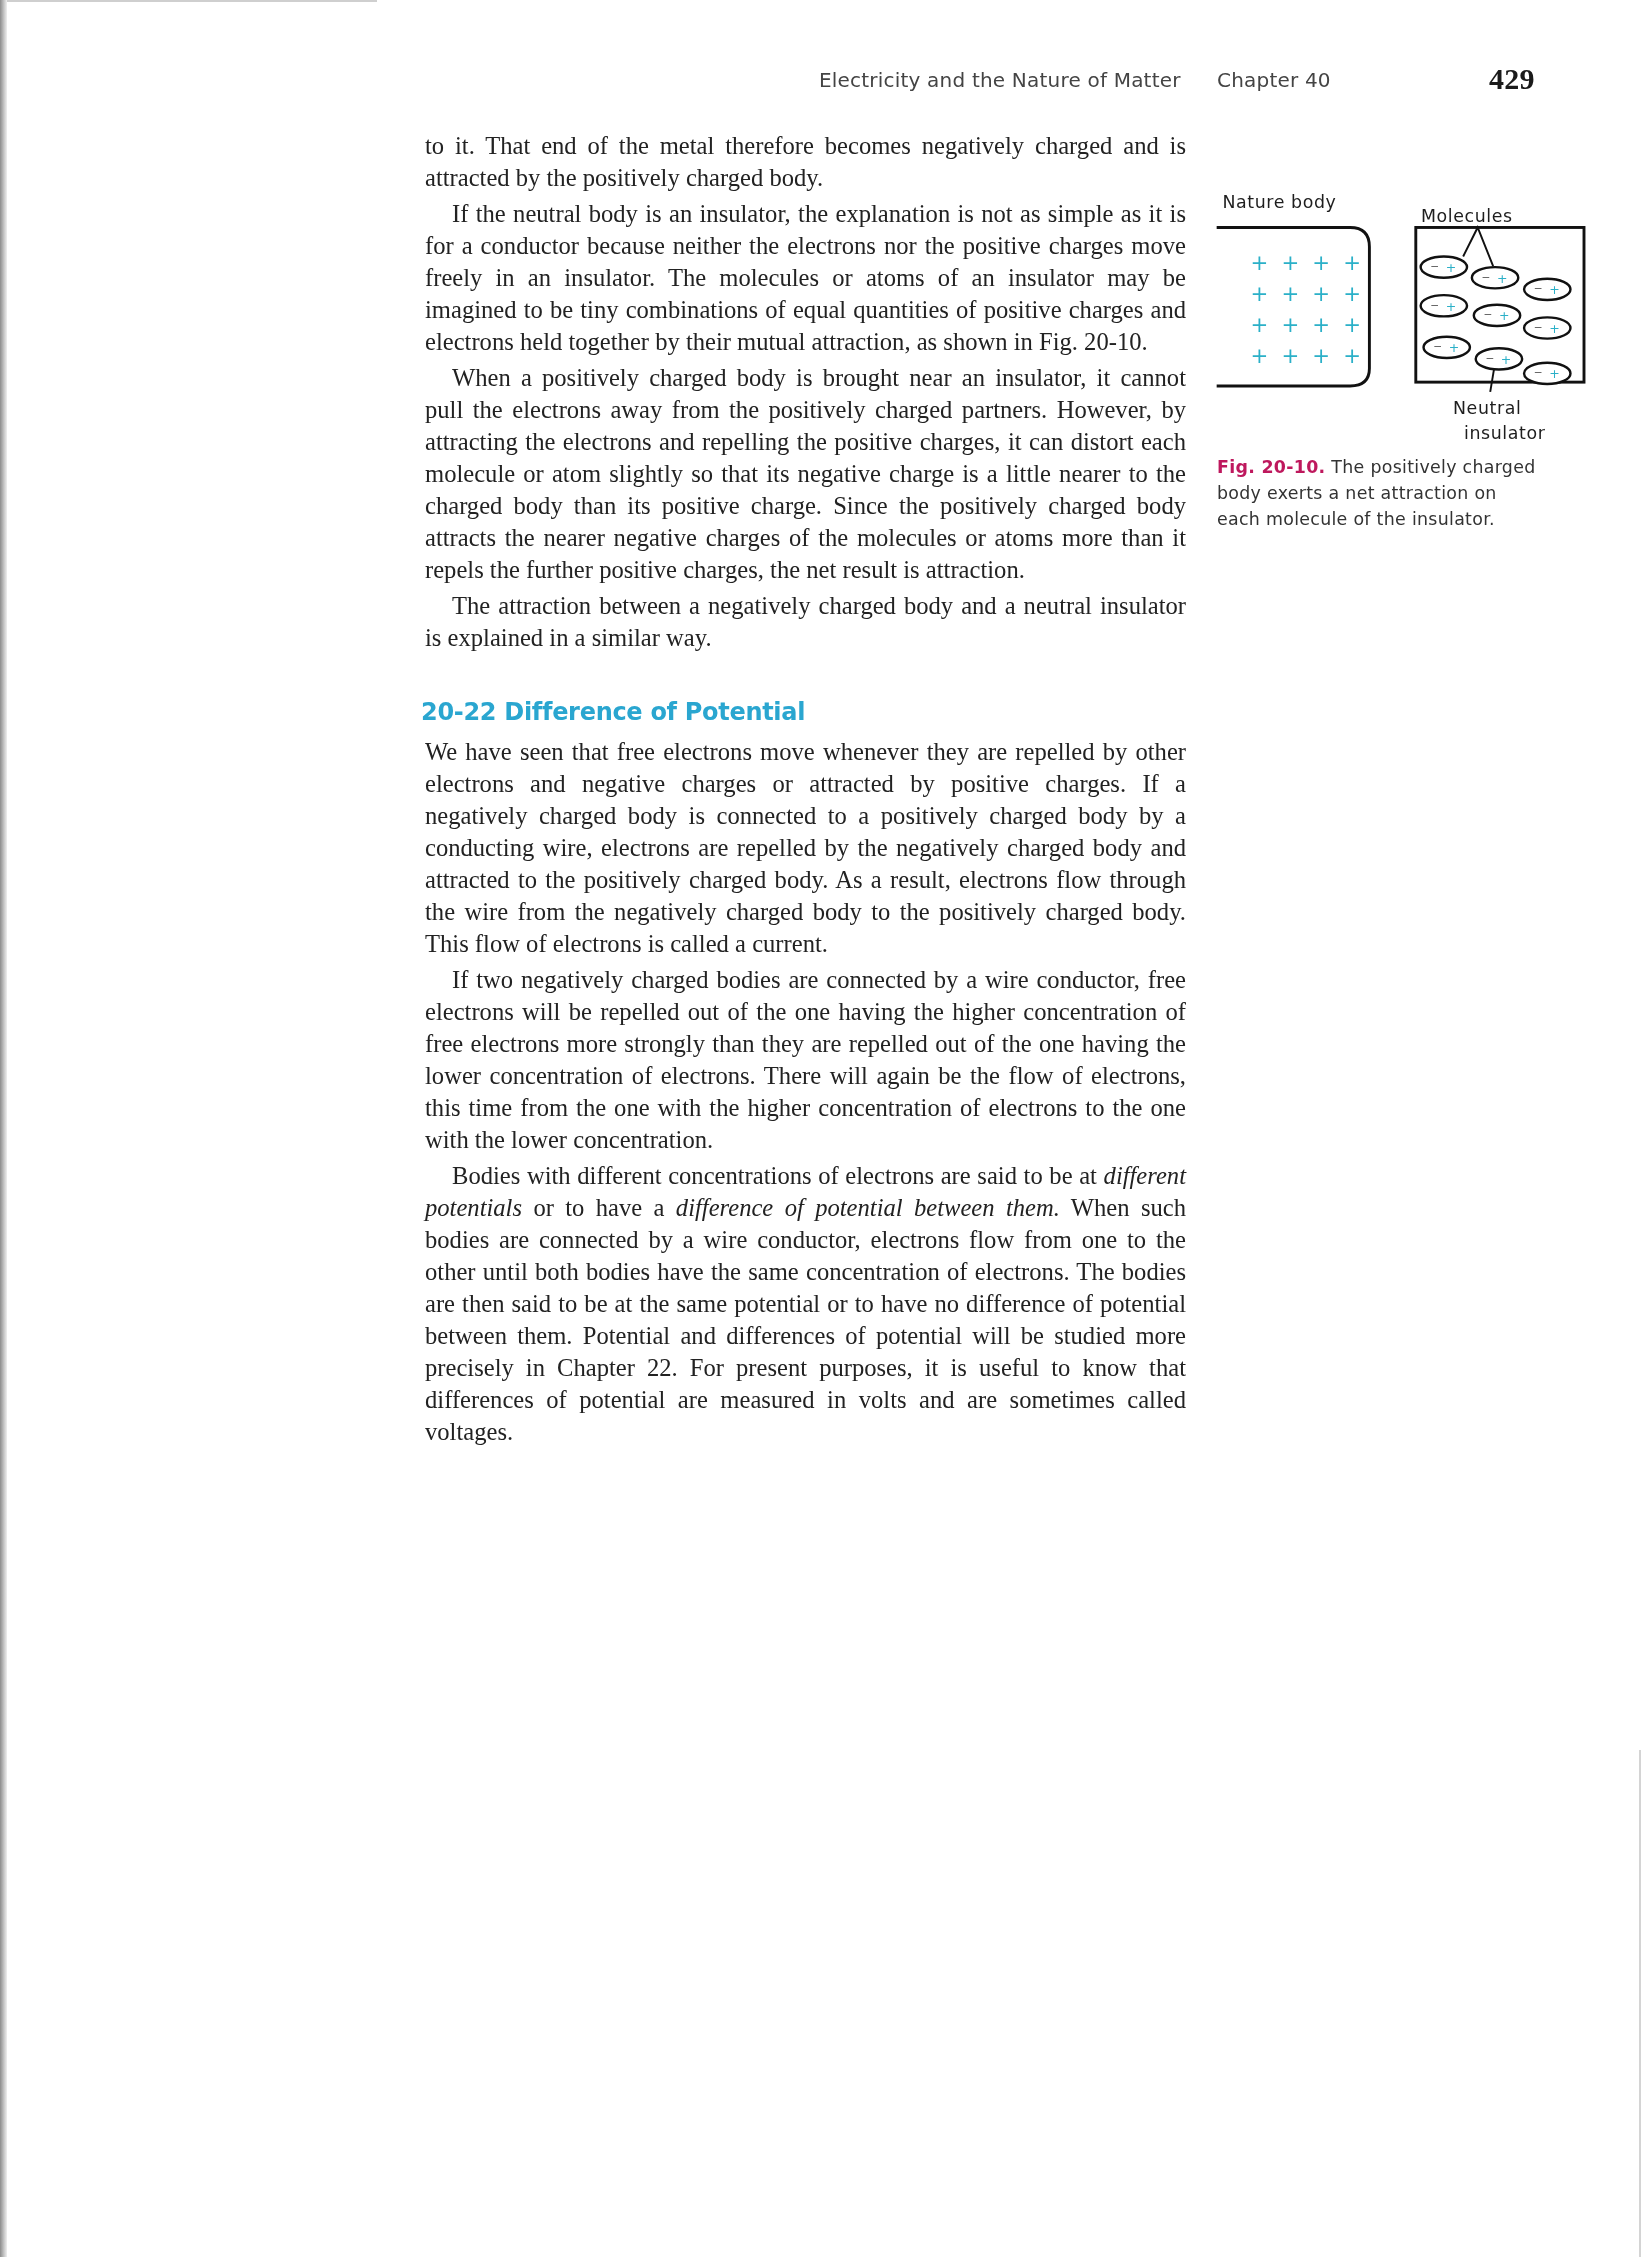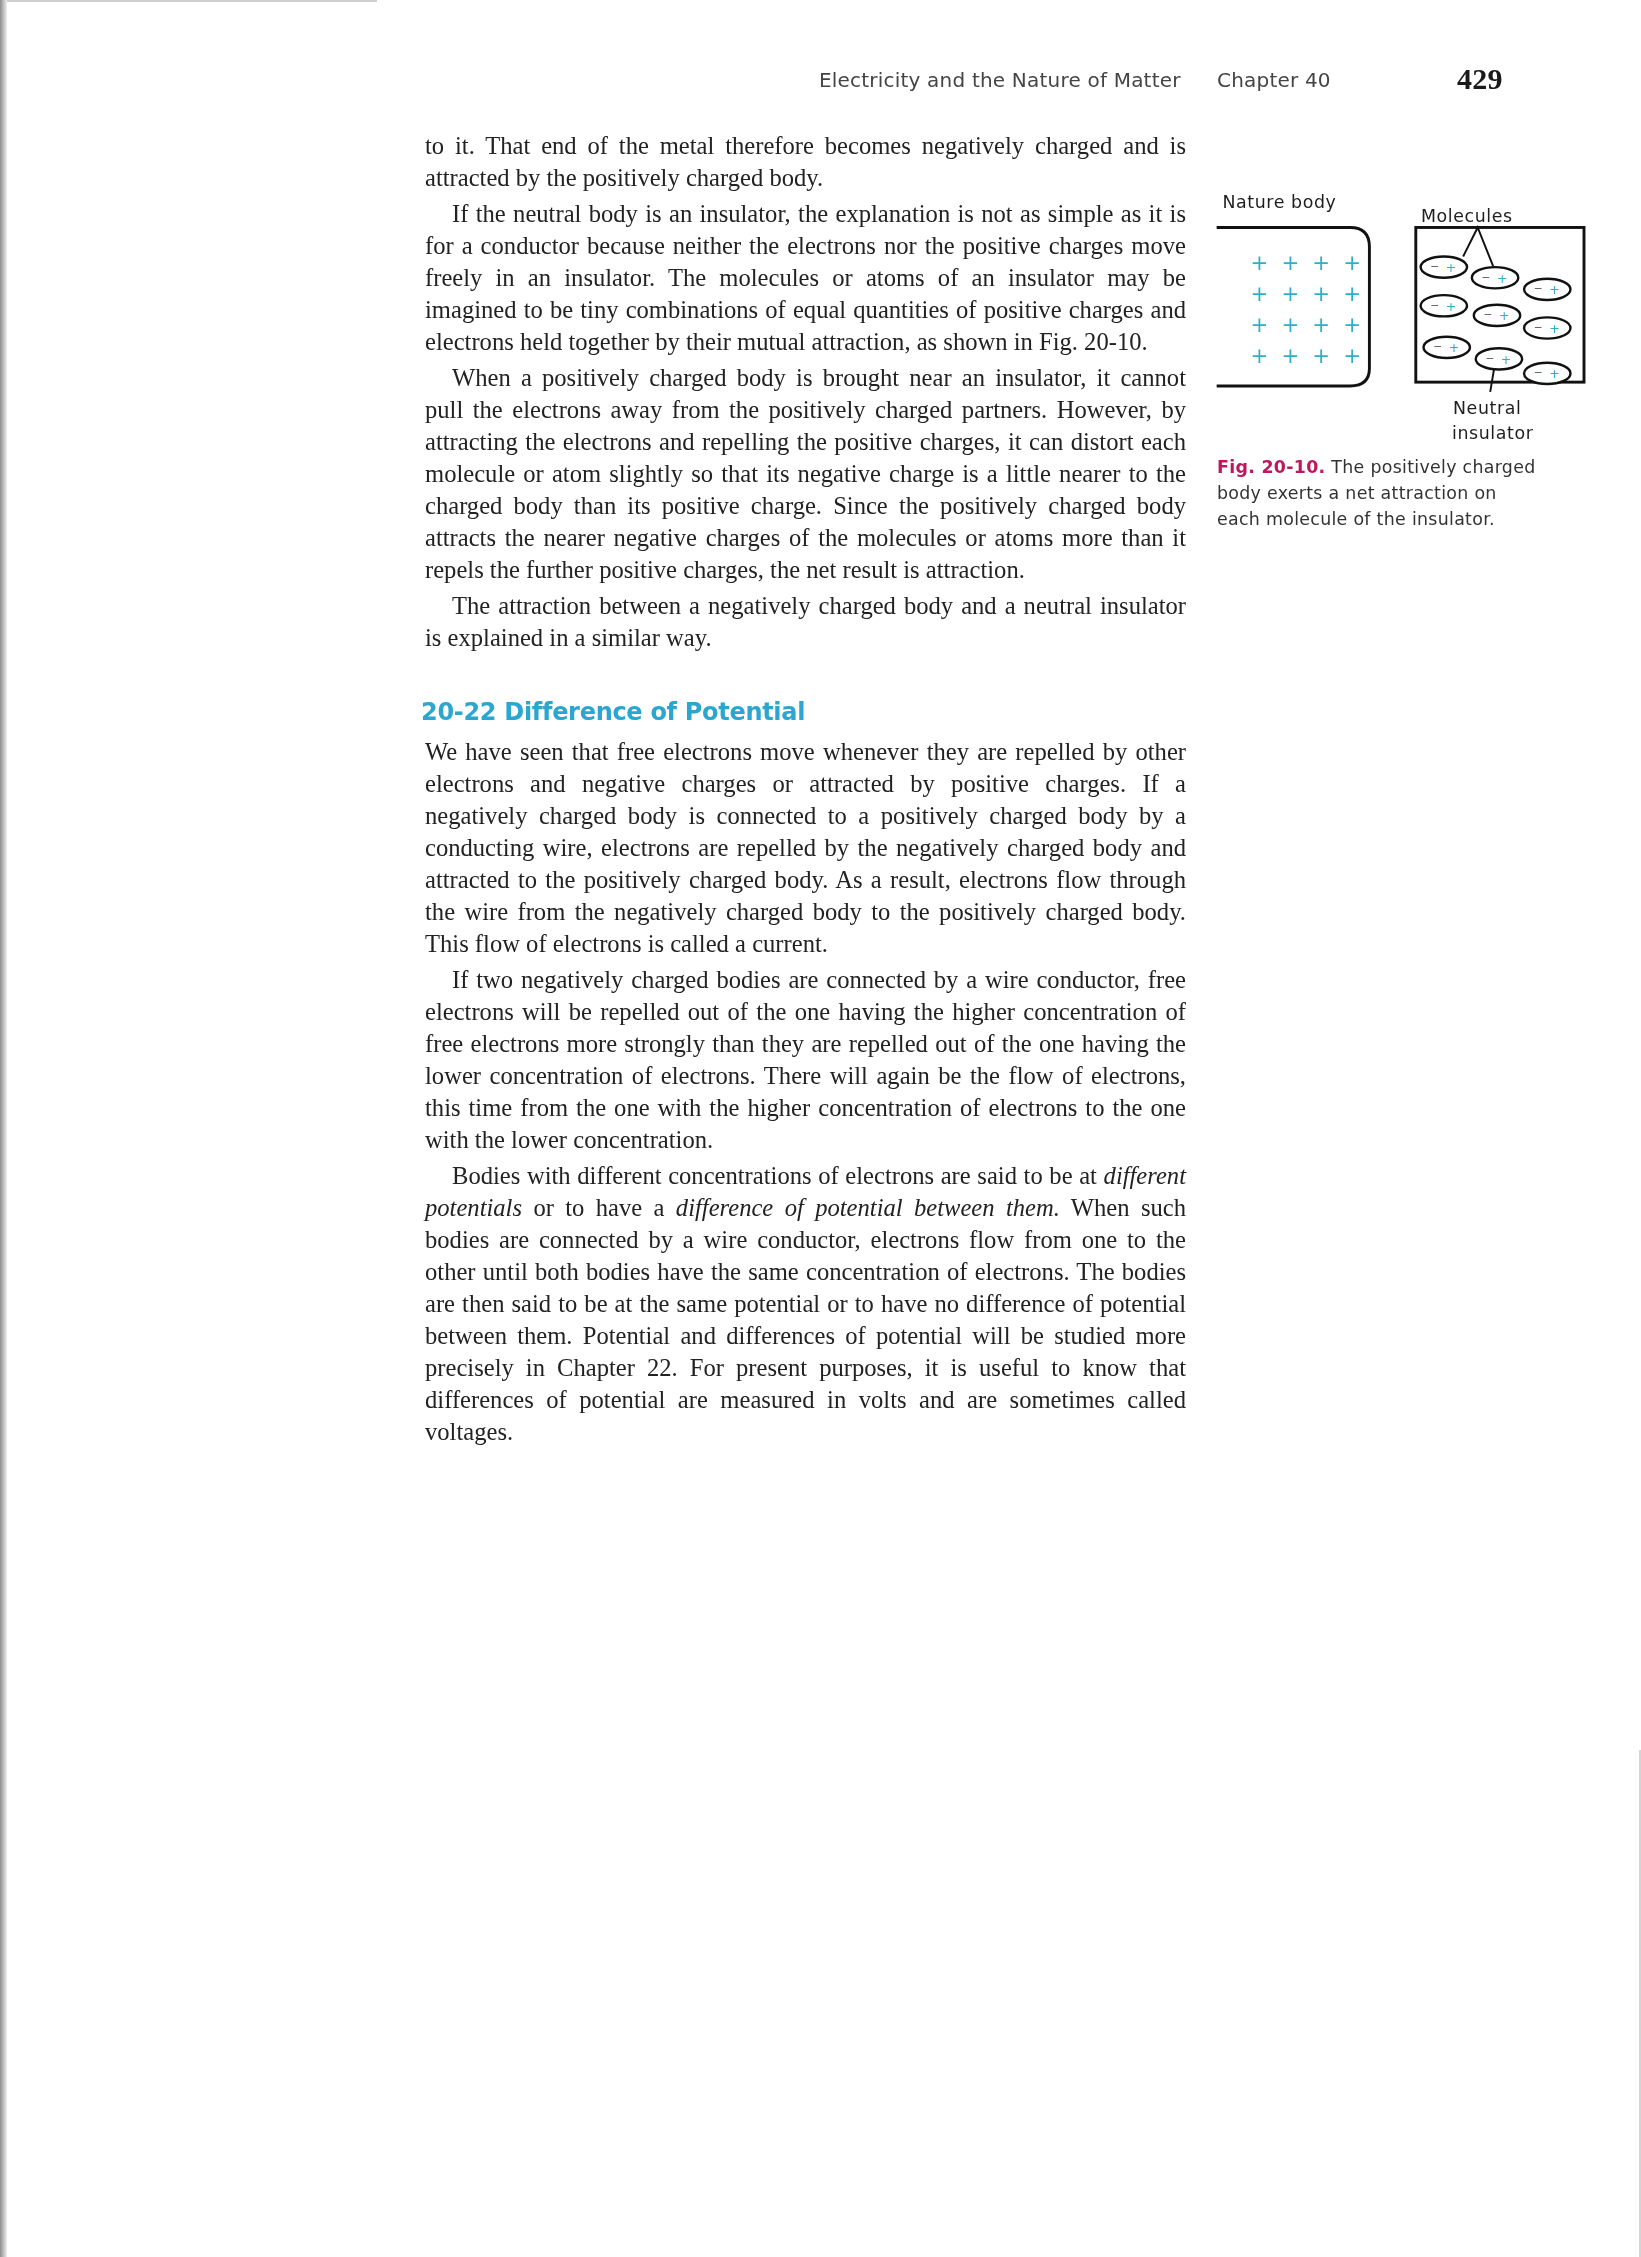--- a/index.html
+++ b/index.html
@@ -21,21 +21,21 @@
       background: #d4d4d4;
     }
     .running-head {
       position: absolute; top: 64px; left: 813px; width: 734px; height: 39px;
       font-family: "DejaVu Sans", "Liberation Sans", sans-serif;
       font-size: 20px; color: #444; letter-spacing: 0.2px;
     }
     .running-head .book-title { position: absolute; left: 6px; top: 3.9px; }
     .running-head .chapter { position: absolute; left: 404px; top: 3.9px; }
     .running-head .page-num {
-      position: absolute; left: 644px; top: -1.9px;
+      position: absolute; left: 676px; top: -1.9px;
       font-family: "Liberation Serif", serif; font-weight: bold;
       font-size: 30px; color: #1a1a1a;
     }
     .main-col {
       position: absolute; left: 421px; top: 126px; width: 769px;
       font-size: 24.6px; line-height: 32px; text-align: justify;
       color: #222;
     }
     .main-col p { margin: 4px; text-indent: 27px; }
     .main-col p.noindent { text-indent: 0; }
@@ -83,21 +83,21 @@
 
   <p class="noindent">We have seen that free electrons move whenever they are repelled by other electrons and negative charges or attracted by positive charges. If a negatively charged body is connected to a positively charged body by a conducting wire, electrons are repelled by the negatively charged body and attracted to the positively charged body. As a result, electrons flow through the wire from the negatively charged body to the positively charged body. This flow of electrons is called a current.</p>
   <p>If two negatively charged bodies are connected by a wire conductor, free electrons will be repelled out of the one having the higher concentration of free electrons more strongly than they are repelled out of the one having the lower concentration of electrons. There will again be the flow of electrons, this time from the one with the higher concentration of electrons to the one with the lower concentration.</p>
   <p><span>Bodies with different concentrations of electrons are said to be at </span><em>different potentials</em><span> or to have a </span><em>difference of potential between them.</em><span> When such bodies are connected by a wire conductor, electrons flow from one to the other until both bodies have the same concentration of electrons. The bodies are then said to be at the same potential or to have no difference of potential between them. Potential and differences of potential will be studied more precisely in Chapter 22. For present purposes, it is useful to know that differences of potential are measured in volts and are sometimes called voltages.</span></p>
 </main>
 
 <figure class="figure" style="margin:0;">
   <span class="fig-label" style="left:15.4px; top:7.7px;">Nature body</span>
   <span class="fig-label" style="left:214px; top:22px;">Molecules</span>
   <span class="fig-label" style="left:246px; top:214px;">Neutral</span>
-  <span class="fig-label" style="left:245px; top:239px;">insulator</span>
+  <span class="fig-label" style="left:257px; top:239px;">insulator</span>
   <svg id="fig-svg" width="406" height="232" viewBox="0 0 420 240">
     <path d="M10 46 L148 46 Q168 46 168 66 L168 192 Q168 210 148 210 L10 210" fill="none" stroke="#111" stroke-width="3"></path>
     <rect x="216" y="46" width="174" height="160" fill="none" stroke="#111" stroke-width="3"></rect>
     <path d="M265 76 L280 46 L296 86" fill="none" stroke="#111" stroke-width="2"></path>
     <line x1="297" y1="192" x2="293" y2="216" stroke="#111" stroke-width="2"></line>
     <g id="plus-grid">
         <text x="45" y="90" fill="#2bb0c8" font-size="22" font-family="DejaVu Sans, sans-serif">+</text>
         <text x="77" y="90" fill="#2bb0c8" font-size="22" font-family="DejaVu Sans, sans-serif">+</text>
         <text x="109" y="90" fill="#2bb0c8" font-size="22" font-family="DejaVu Sans, sans-serif">+</text>
         <text x="141" y="90" fill="#2bb0c8" font-size="22" font-family="DejaVu Sans, sans-serif">+</text>

